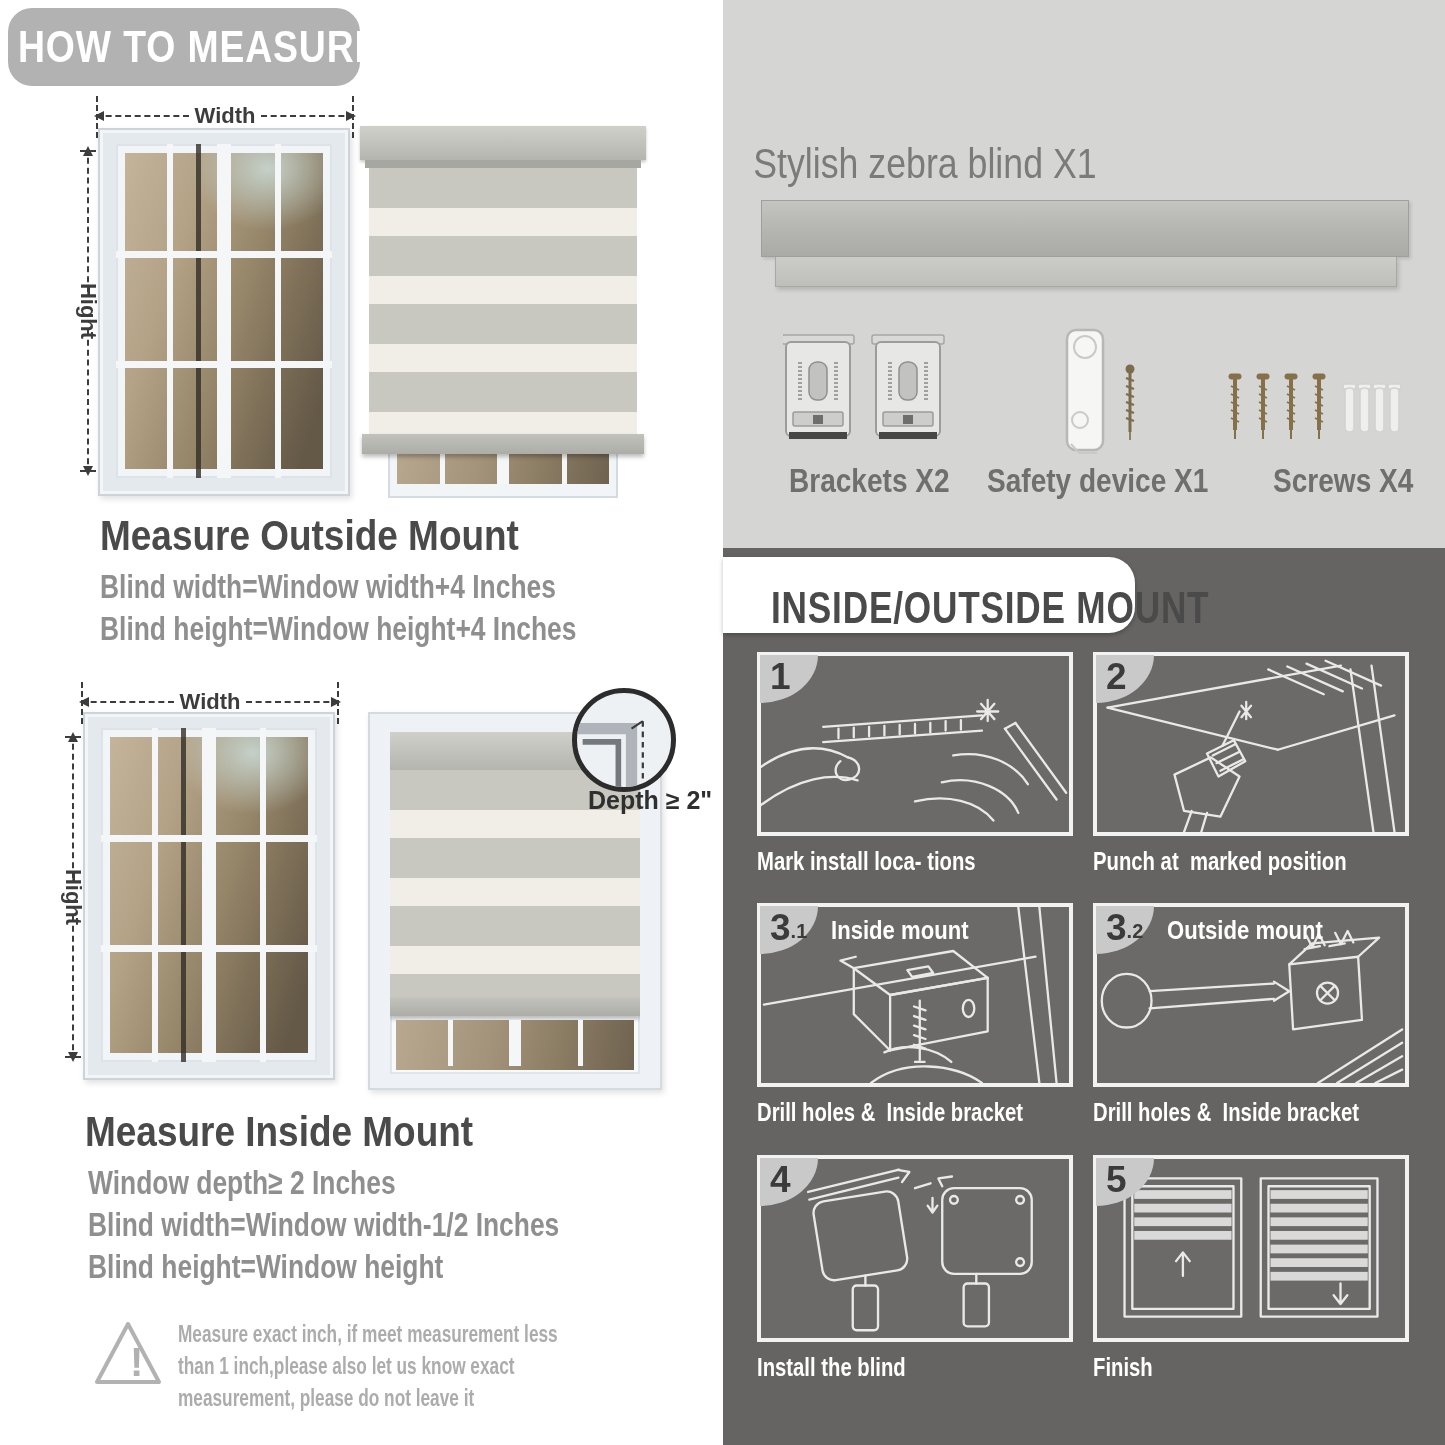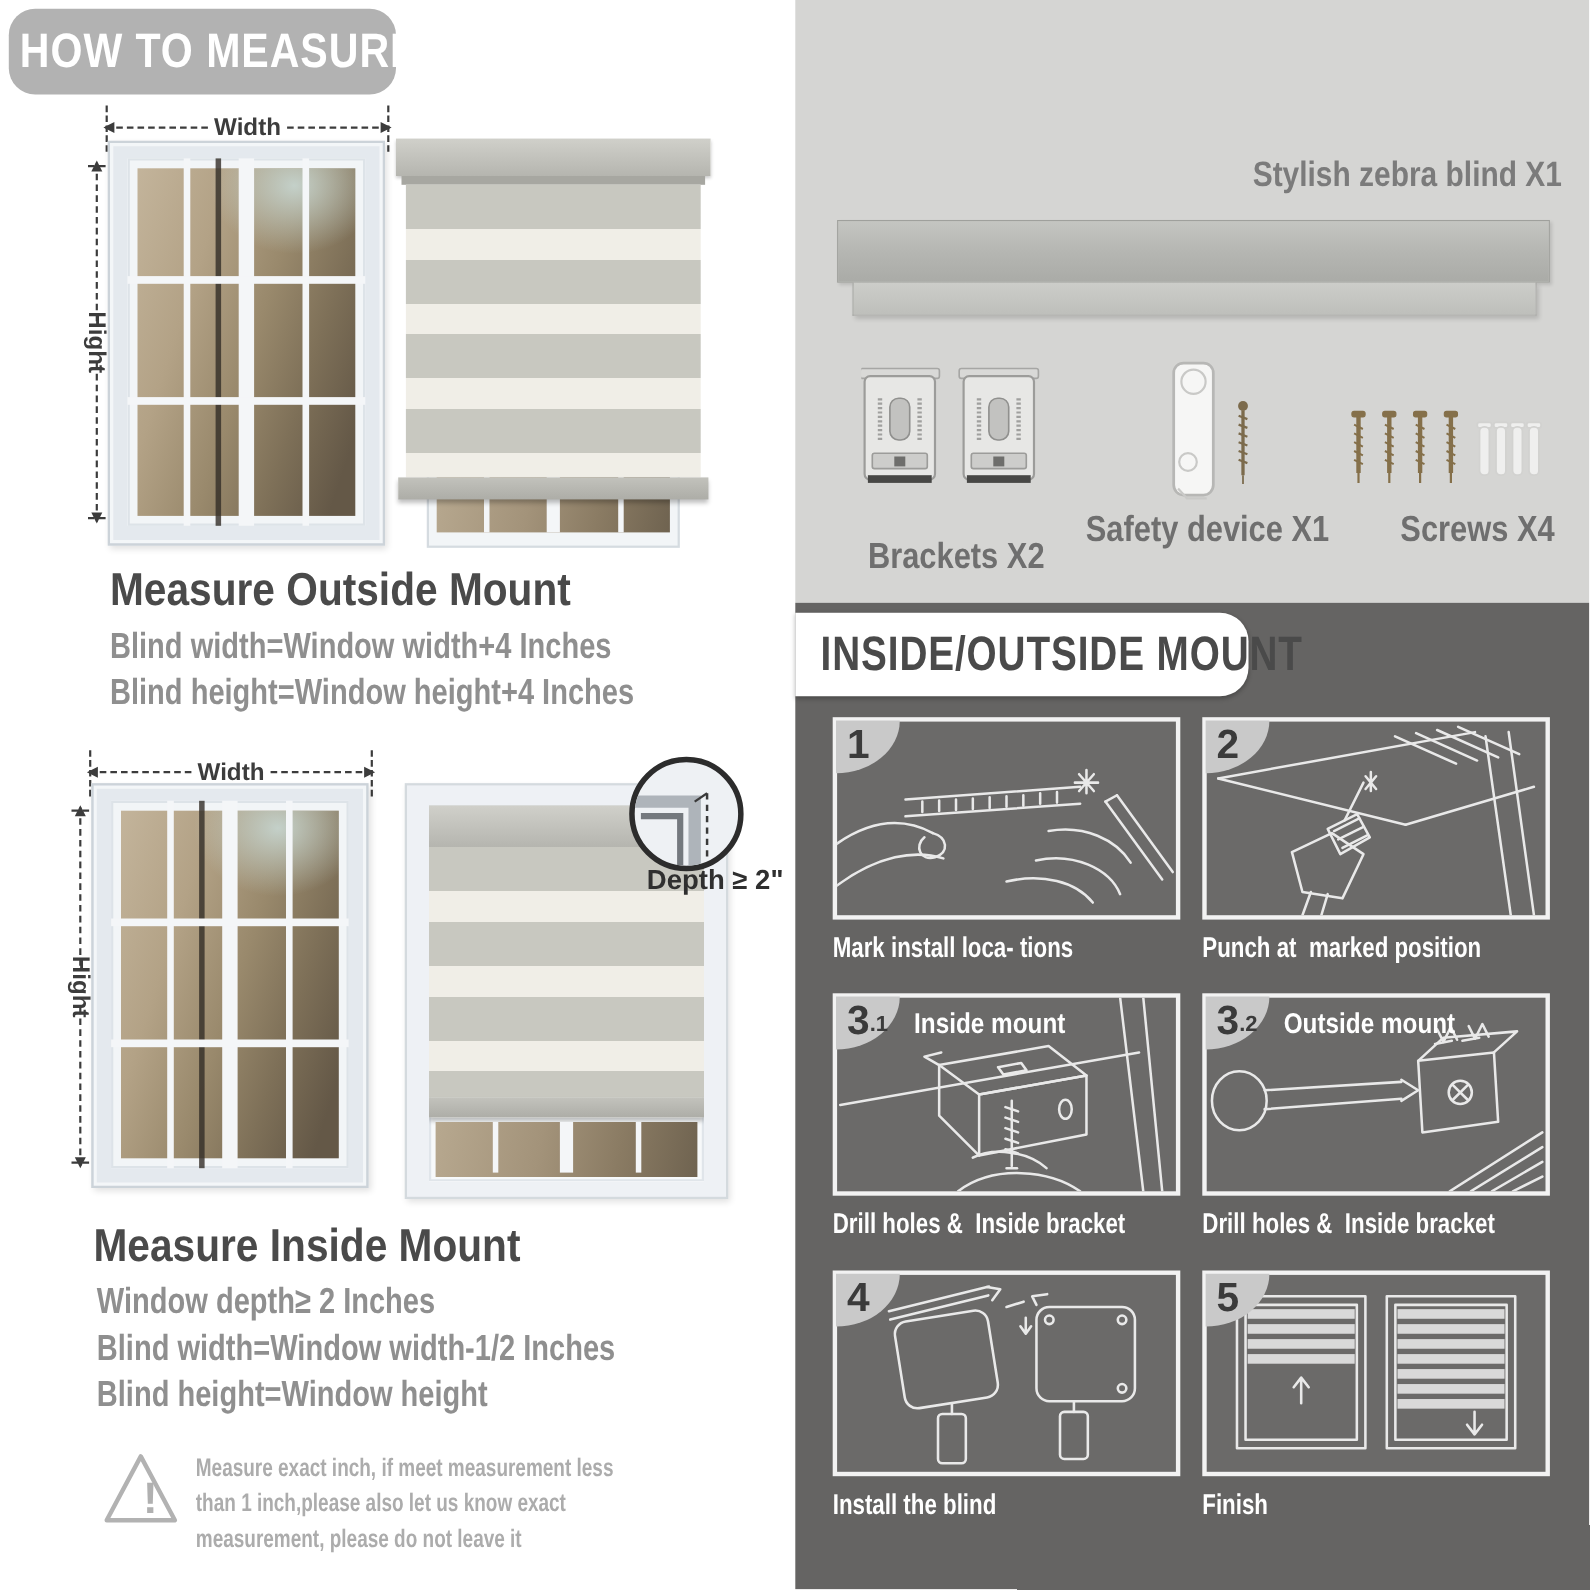--- a/index.html
+++ b/index.html
@@ -78,36 +78,36 @@
   .warn-bang { position:absolute; font-size:40px; font-weight:700; color:#b0b0b0; }
   .warn-text { position:absolute; width:510px; color:#acacac; font-weight:600; font-size:23px; line-height:32px;
     transform:scaleX(.75); transform-origin:0 0; }
 
   
   .included { position:absolute; left:723px; top:0; width:722px; height:548px; background:#d5d5d3; }
   .inc-banner { position:absolute; left:0; top:13px; width:358px; height:76px; background:#ffffff;
     border-radius:0 26px 26px 0; display:flex; align-items:center; padding-left:32px; }
   .inc-banner span { color:#cdcdcd; font-weight:700; font-size:42px; letter-spacing:2px;
     transform:scaleX(.82); transform-origin:0 50%; white-space:nowrap; }
-  .blind-x1 { position:absolute; left:0; right:0; top:140px; text-align:right; color:#7b7b7b;
-    font-weight:700; font-size:32px; }
+  .blind-x1 { position:absolute; left:0; right:0; top:140px; text-align:left; color:#7b7b7b;
+    font-weight:400; font-size:42px; }
   .blind-x1 span { display:inline-block; transform:scaleX(.85); }
   .rail-top { position:absolute; left:38px; width:648px; top:200px; height:57px;
     background:linear-gradient(180deg,#c4c5c1,#b4b5b1 55%,#aaaba7); border:1px solid #9fa09c;
     box-shadow:2px 2px 3px rgba(0,0,0,.12); }
   .rail-bot { position:absolute; left:52px; width:622px; top:257px; height:30px;
     background:linear-gradient(180deg,#cccdc9,#bebfbb); border:1px solid #a8a9a5; border-top:none;
     box-shadow:2px 3px 4px rgba(0,0,0,.15); }
   .inc-item-label { position:absolute; color:#6f6f6f; font-weight:700; font-size:33px; white-space:nowrap; }
   .inc-item-label span { display:inline-block; transform:scaleX(.85); transform-origin:0 50%; }
   .inc-art { position:absolute; }
 
   .mount { position:absolute; left:723px; top:548px; width:722px; height:897px; background:#656463; }
   .mnt-banner { position:absolute; left:0; top:9px; width:412px; height:76px; background:#ffffff;
-    border-radius:0 26px 26px 0; display:flex; align-items:center; padding-left:23px;
+    border-radius:0 26px 26px 0; display:flex; align-items:flex-end; padding-left:48px;
     box-shadow:0 2px 4px rgba(0,0,0,.25); }
   .mnt-banner span { color:#4a4a4a; font-weight:700; font-size:44px; letter-spacing:1px;
     transform:scaleX(.8); transform-origin:0 50%; white-space:nowrap; }
   .panel { position:absolute; width:316px; height:184px; border:4px solid #f2f2f2; background:#6b6a69; }
   .panel svg.art { position:absolute; inset:0; width:100%; height:100%; }
   .art path, .art rect, .art circle, .art ellipse, .art line
     { stroke:#e9e9e9; fill:none; stroke-width:2.4; stroke-linecap:round; stroke-linejoin:round; }
   .art .fb { fill:#d9d9d9; stroke:none; }
   .badge { position:absolute; left:-1px; top:-1px; width:58px; height:48px; background:#c9c9c9;
     border-radius:0 0 100% 0; display:flex; align-items:flex-start; justify-content:flex-start;
@@ -331,21 +331,21 @@
             <rect x="-2" y="12" width="13" height="5" rx="2"></rect>
             <rect x="0" y="16" width="9" height="44" rx="4"></rect>
           </g>
         <g transform="translate(171,0)">
             <rect x="-2" y="12" width="13" height="5" rx="2"></rect>
             <rect x="0" y="16" width="9" height="44" rx="4"></rect>
           </g>
       </g>
     </svg>
 
-    <div class="inc-item-label" style="left:66px; top:462px;margin-top:24px;">
+    <div class="inc-item-label" style="left:66px; top:462px;">
       <span>Brackets X2</span>
     </div>
     <div class="inc-item-label" style="left:264px; top:462px;">
       <span>Safety device X1</span>
     </div>
     <div class="inc-item-label" style="left:510px; top:462px;margin-left:40px;">
       <span>Screws X4</span>
     </div>
   </div>
 

